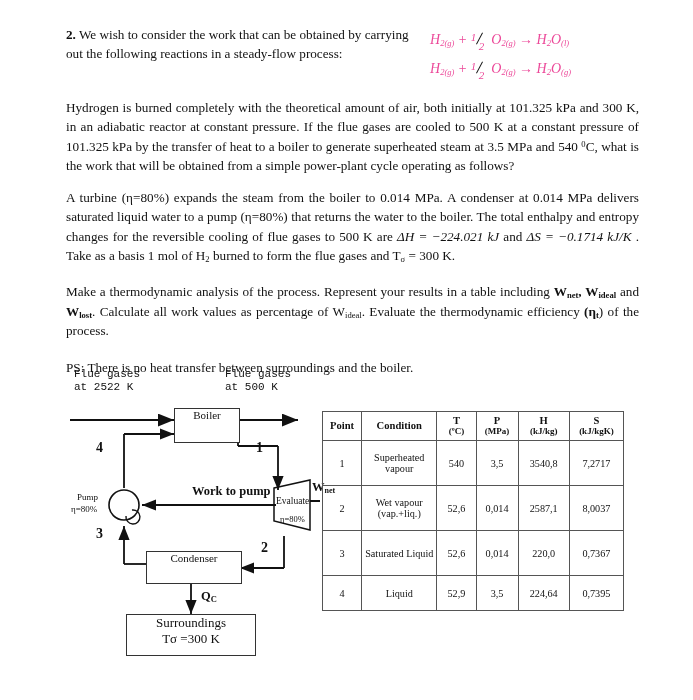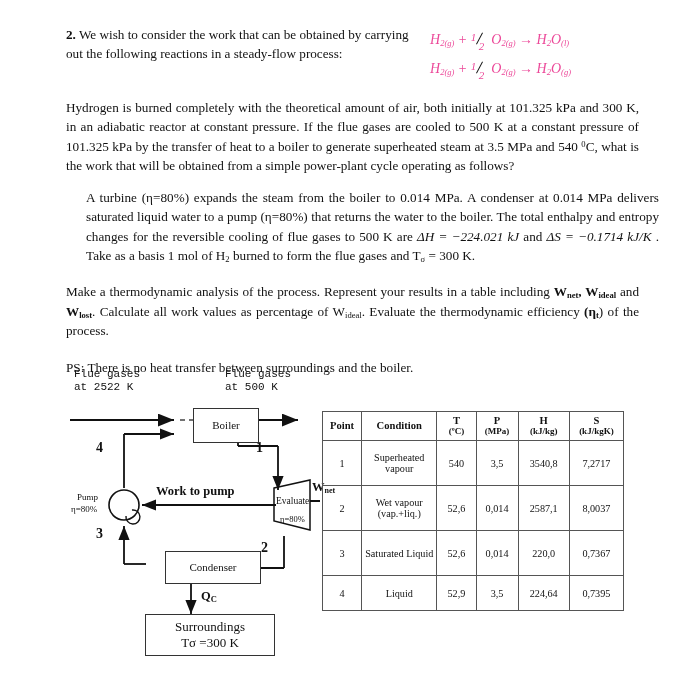--- a/index.html
+++ b/index.html
@@ -77,21 +77,21 @@
 
   .para {
     position: absolute;
     left: 66px;
     width: 573px;
     font-size: 13.2px;
     line-height: 1.46;
     text-align: justify;
   }
   .para.p1 { top: 98px; }
-  .para.p2 { top: 188px; margin-left: 20px; }
+  .para.p2 { top: 188px; }
   .para.p3 { top: 282px; }
   .para.p4 { top: 358px; text-align: left; }
   .para i { font-style: italic; }
   .para b { font-weight: bold; }
   .sub { font-size: 8.6px; vertical-align: -0.25em; }
   .sup { font-size: 8.6px; vertical-align: 0.45em; }
 
   
   .diagram {
     position: absolute;
@@ -110,32 +110,31 @@
   .dnum {
     position: absolute;
     font-size: 14px;
     font-weight: bold;
   }
   .dbox {
     position: absolute;
     border: 1.3px solid #333;
     background: #fff;
     display: flex;
-    align-items: center;
     justify-content: center;
     font-size: 11px;
     text-align: center;
     line-height: 1.25;
-    margin-left: 19px;
   }
   .work-lbl {
     position: absolute;
     font-size: 12.5px;
     font-weight: bold;
     white-space: nowrap;
+    margin-left: 36px;
   }
   .small-lbl {
     position: absolute;
     font-size: 9px;
     white-space: nowrap;
     text-align: center;
     line-height: 1.2;
   }
   .wnet-lbl {
     position: absolute;

